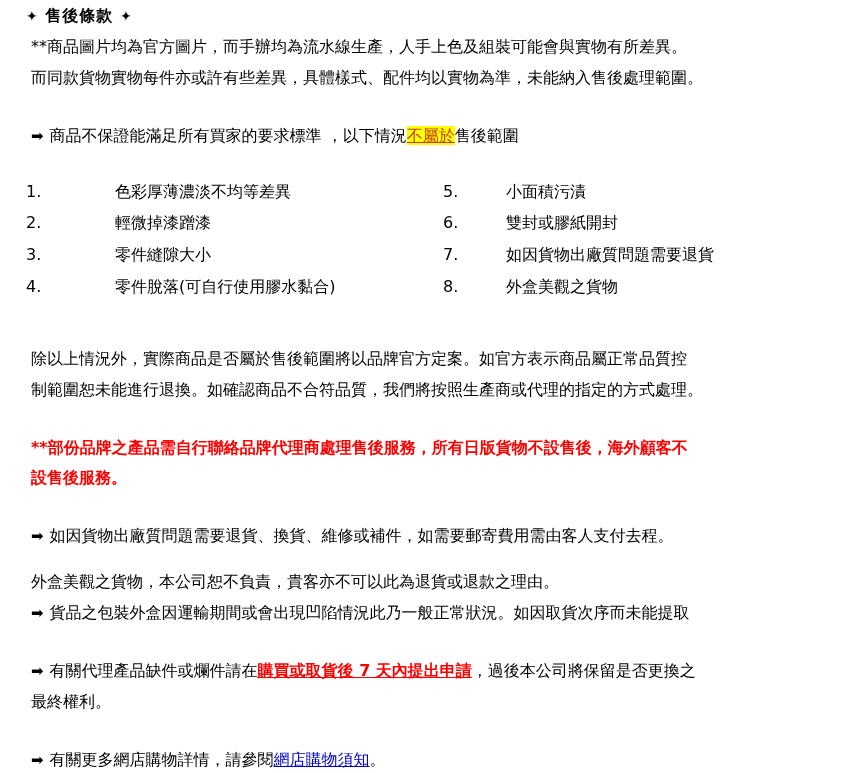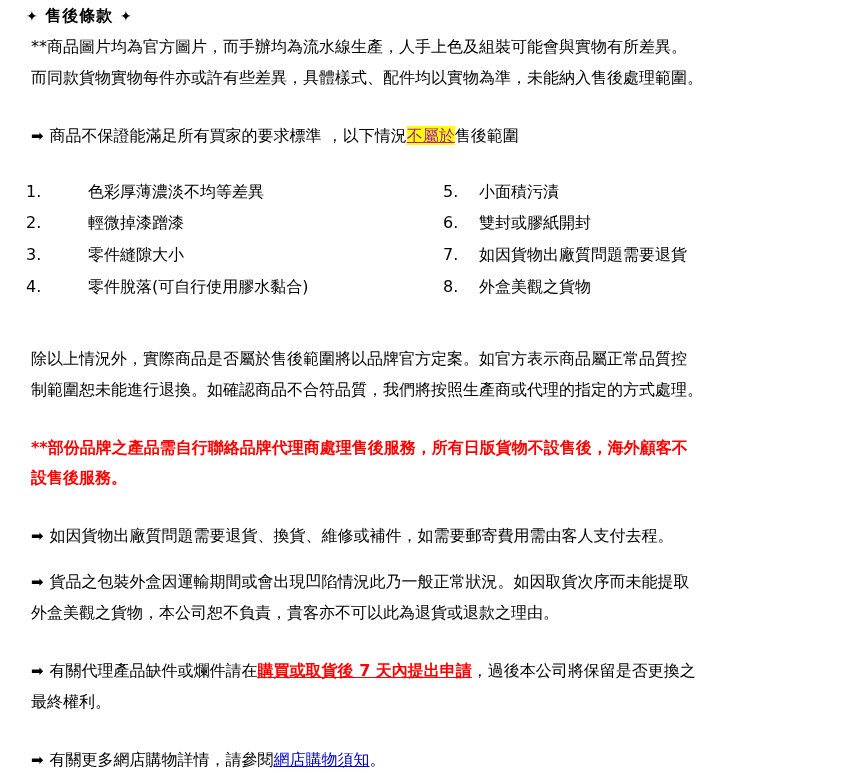--- a/index.html
+++ b/index.html
@@ -40,21 +40,21 @@
   .block-gap-sm { height: 10px; }
   .block-gap-md { height: 22px; }
   .block-gap-lg { height: 34px; }
   .arrow {
     font-family: "DejaVu Sans", sans-serif;
     font-size: 15px;
     margin-right: 6px;
   }
   .hl-yellow {
     background: #ffff00;
-    color: #a21caf;
+    color: #c2410c;
     text-decoration: underline;
   }
   .red-text {
     color: #ff0000;
     font-weight: bold;
   }
   .red-underline {
     color: #ff0000;
     text-decoration: underline;
     font-weight: bold;
@@ -81,20 +81,21 @@
   .list-num {
     width: 62px;
     flex: 0 0 62px;
   }
   .list-col.right .list-num {
     width: 36px;
     flex: 0 0 36px;
   }
   .list-text {
     flex: 1;
+    margin-left: 27px;
   }
 </style>
 </head>
 <body>
 
 <div class="page">
 
   <div class="title-line">
     <span class="diamond">✦</span>
     <span>售後條款</span>
@@ -162,24 +163,24 @@
   <p class="para red-text">設售後服務。</p>
 
   <div class="block-gap-md"></div>
 
   <p class="para">
     <span class="arrow">➡</span><span>如因貨物出廠質問題需要退貨、換貨、維修或補件，如需要郵寄費用需由客人支付去程。</span>
   </p>
 
   <div class="block-gap-sm"></div>
 
+  <p class="para">外盒美觀之貨物，本公司恕不負責，貴客亦不可以此為退貨或退款之理由。</p>
   <p class="para">
     <span class="arrow">➡</span><span>貨品之包裝外盒因運輸期間或會出現凹陷情況此乃一般正常狀況。如因取貨次序而未能提取</span>
   </p>
-  <p class="para">外盒美觀之貨物，本公司恕不負責，貴客亦不可以此為退貨或退款之理由。</p>
 
   <div class="block-gap-md"></div>
 
   <p class="para">
     <span class="arrow">➡</span><span>有關代理產品缺件或爛件請在</span><span class="red-underline">購買或取貨後 7 天內提出申請</span><span>，過後本公司將保留是否更換之</span>
   </p>
   <p class="para">最終權利。</p>
 
   <div class="block-gap-md"></div>
 

